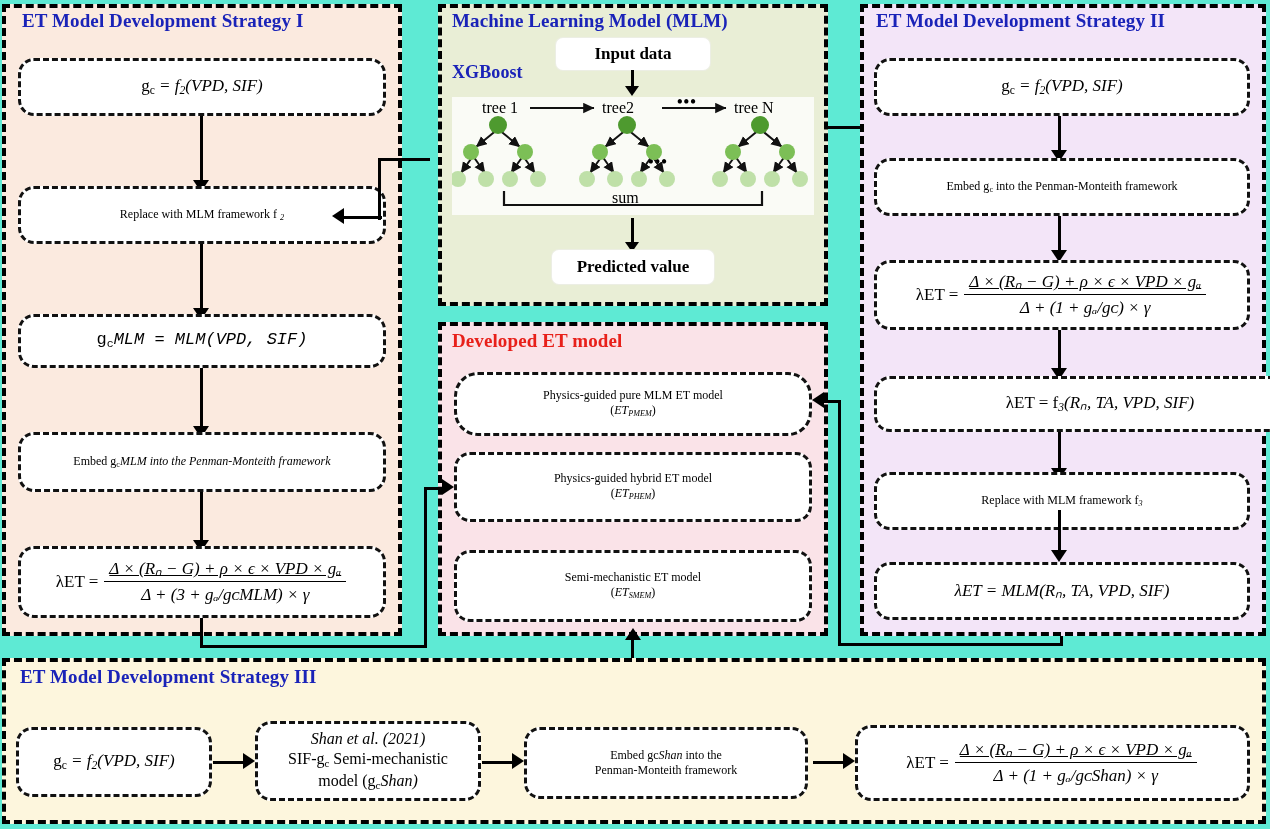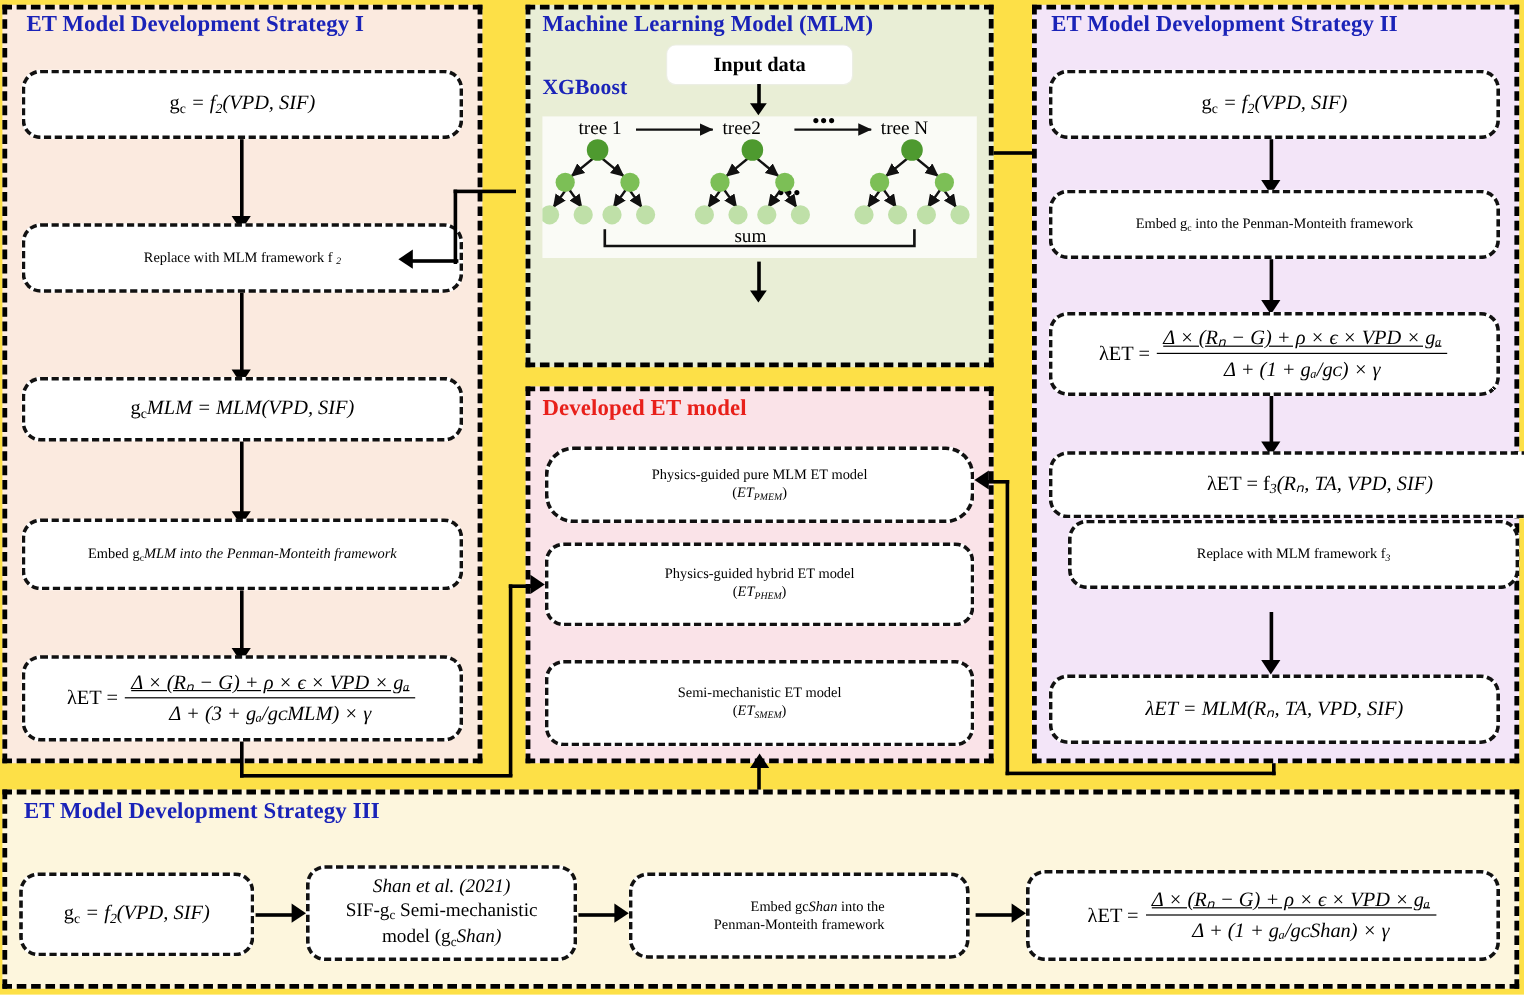--- a/index.html
+++ b/index.html
@@ -1,17 +1,17 @@
 <!DOCTYPE html>
 <html><head>
 <meta charset="utf-8">
 <style>
   html,body{margin:0;padding:0;background:#fff;}
   body{font-family:"Liberation Serif",serif;}
-  #canvas{position:relative;width:1270px;height:829px;background:#fde047;overflow:hidden;}
+  #canvas{position:relative;width:1270px;height:829px;background:#5eead4;overflow:hidden;}
 
   
   .panel{position:absolute;box-sizing:border-box;border:4px dashed #000;}
   .panel-title{position:absolute;font-family:"Liberation Serif",serif;font-weight:bold;font-size:19px;letter-spacing:.1px;white-space:nowrap;}
   .t-blue{color:#1a23b8;}
   .t-red{color:#e8201a;}
 
   #p-strat1{left:2px;top:4px;width:400px;height:632px;background:#fbeadf;}
   #p-mlm   {left:438px;top:4px;width:390px;height:302px;background:#e9eed6;}
   #p-dev   {left:438px;top:322px;width:390px;height:314px;background:#fae3e8;}
@@ -67,21 +67,21 @@
   <div class="ln vline" style="left:200px;top:116px;height:66px;"></div>
   <div class="arrow-d" style="left:193px;top:180px;"></div>
 
   <div class="node" style="left:18px;top:186px;width:368px;height:58px;">
     <span><span>Replace with MLM framework f</span><span class="mi" style="margin-left:3px"></span><span class="sub">2</span></span>
   </div>
 
   <div class="ln vline" style="left:200px;top:244px;height:66px;"></div>
   <div class="arrow-d" style="left:193px;top:308px;"></div>
 
-  <div class="node eq" style="left:18px;top:314px;width:368px;height:54px;">
+  <div class="node eq" style="left:18px;top:314px;width:368px;height:54px;font-family:Liberation Mono, monospace;">
     <span><span class="up">g</span><span class="sub" style="font-style:normal">c</span><span class="mi">MLM = MLM(VPD, SIF)</span></span>
   </div>
 
   <div class="ln vline" style="left:200px;top:368px;height:60px;"></div>
   <div class="arrow-d" style="left:193px;top:426px;"></div>
 
   <div class="node" style="left:18px;top:432px;width:368px;height:60px;">
     <span><span>Embed g</span><span class="sub" style="font-style:normal">c</span><span class="mi">MLM into the Penman-Monteith framework</span></span>
   </div>
 
@@ -171,20 +171,21 @@
       <circle cx="296" cy="82" r="8" fill="#bfe0a8"></circle>
       <circle cx="320" cy="82" r="8" fill="#bfe0a8"></circle>
       <circle cx="348" cy="82" r="8" fill="#bfe0a8"></circle>
 
       <path d="M52,94 L52,108 L310,108 L310,94" stroke="#111" stroke-width="2.2" fill="none"></path>
     </svg>
   </div>
 
   <div class="ln vline" style="left:631px;top:218px;height:28px;width:2.6px;"></div>
   <div class="arrow-d" style="left:625px;top:242px;border-top-width:10px;border-left-width:7px;border-right-width:7px;"></div>
+  <div class="wbox" style="left:552px;top:250px;width:162px;height:34px;">Predicted value</div>
 
   <div class="ln hline" style="left:378px;top:158px;width:52px;"></div>
   <div class="ln vline" style="left:378px;top:158px;height:62px;"></div>
   <div class="ln hline" style="left:342px;top:216px;width:40px;"></div>
   <div class="arrow-l" style="left:332px;top:208px;"></div>
 
   <div class="ln hline" style="left:828px;top:126px;width:432px;"></div>
   <div class="ln vline" style="left:1257px;top:126px;height:357px;"></div>
   <div class="ln hline" style="left:1218px;top:480px;width:42px;"></div>
   <div class="arrow-l" style="left:1208px;top:472px;"></div>
@@ -258,21 +259,21 @@
   <div class="ln vline" style="left:1058px;top:330px;height:42px;"></div>
   <div class="arrow-d" style="left:1051px;top:368px;"></div>
 
   <div class="node eq" style="left:874px;top:376px;width:452px;height:56px;">
     <span><span>λET = f</span><span class="sub">3</span><span class="mi">(Rₙ, TA, VPD, SIF)</span></span>
   </div>
 
   <div class="ln vline" style="left:1058px;top:432px;height:40px;"></div>
   <div class="arrow-d" style="left:1051px;top:468px;"></div>
 
-  <div class="node" style="left:874px;top:433px;width:376px;height:58px;margin-left:16px;">
+  <div class="node" style="left:874px;top:472px;width:376px;height:58px;">
     <span><span>Replace with MLM framework f</span><span class="sub">3</span></span>
   </div>
 
   <div class="ln vline" style="left:1058px;top:510px;height:44px;"></div>
   <div class="arrow-d" style="left:1051px;top:550px;"></div>
 
   <div class="node eq" style="left:874px;top:562px;width:376px;height:58px;">
     <span class="mi">λET = MLM(Rₙ, TA, VPD, SIF)</span>
   </div>
 
@@ -288,21 +289,21 @@
   <div class="node" style="left:255px;top:721px;width:226px;height:80px;font-size:16px;">
     <span>
       <span class="mi">Shan et al. (2021)</span><br>
       <span>SIF-g</span><span class="sub" style="font-style:normal">c</span><span> Semi-mechanistic</span><br>
       <span>model (g</span><span class="sub" style="font-style:normal">c</span><span class="mi">Shan)</span>
     </span>
   </div>
   <div class="ln hline" style="left:482px;top:761px;width:32px;"></div>
   <div class="arrow-r" style="left:512px;top:753px;"></div>
 
-  <div class="node" style="left:524px;top:727px;width:284px;height:72px;text-align:right;">
+  <div class="node" style="left:524px;top:727px;width:284px;height:72px;">
     <span>
       <span>Embed gc</span><span class="mi">Shan</span><span> into the</span><br>
       <span>Penman-Monteith framework</span>
     </span>
   </div>
   <div class="ln hline" style="left:813px;top:761px;width:32px;"></div>
   <div class="arrow-r" style="left:843px;top:753px;"></div>
 
   <div class="node eq" style="left:855px;top:725px;width:395px;height:76px;">
     <span class="eqrow">

